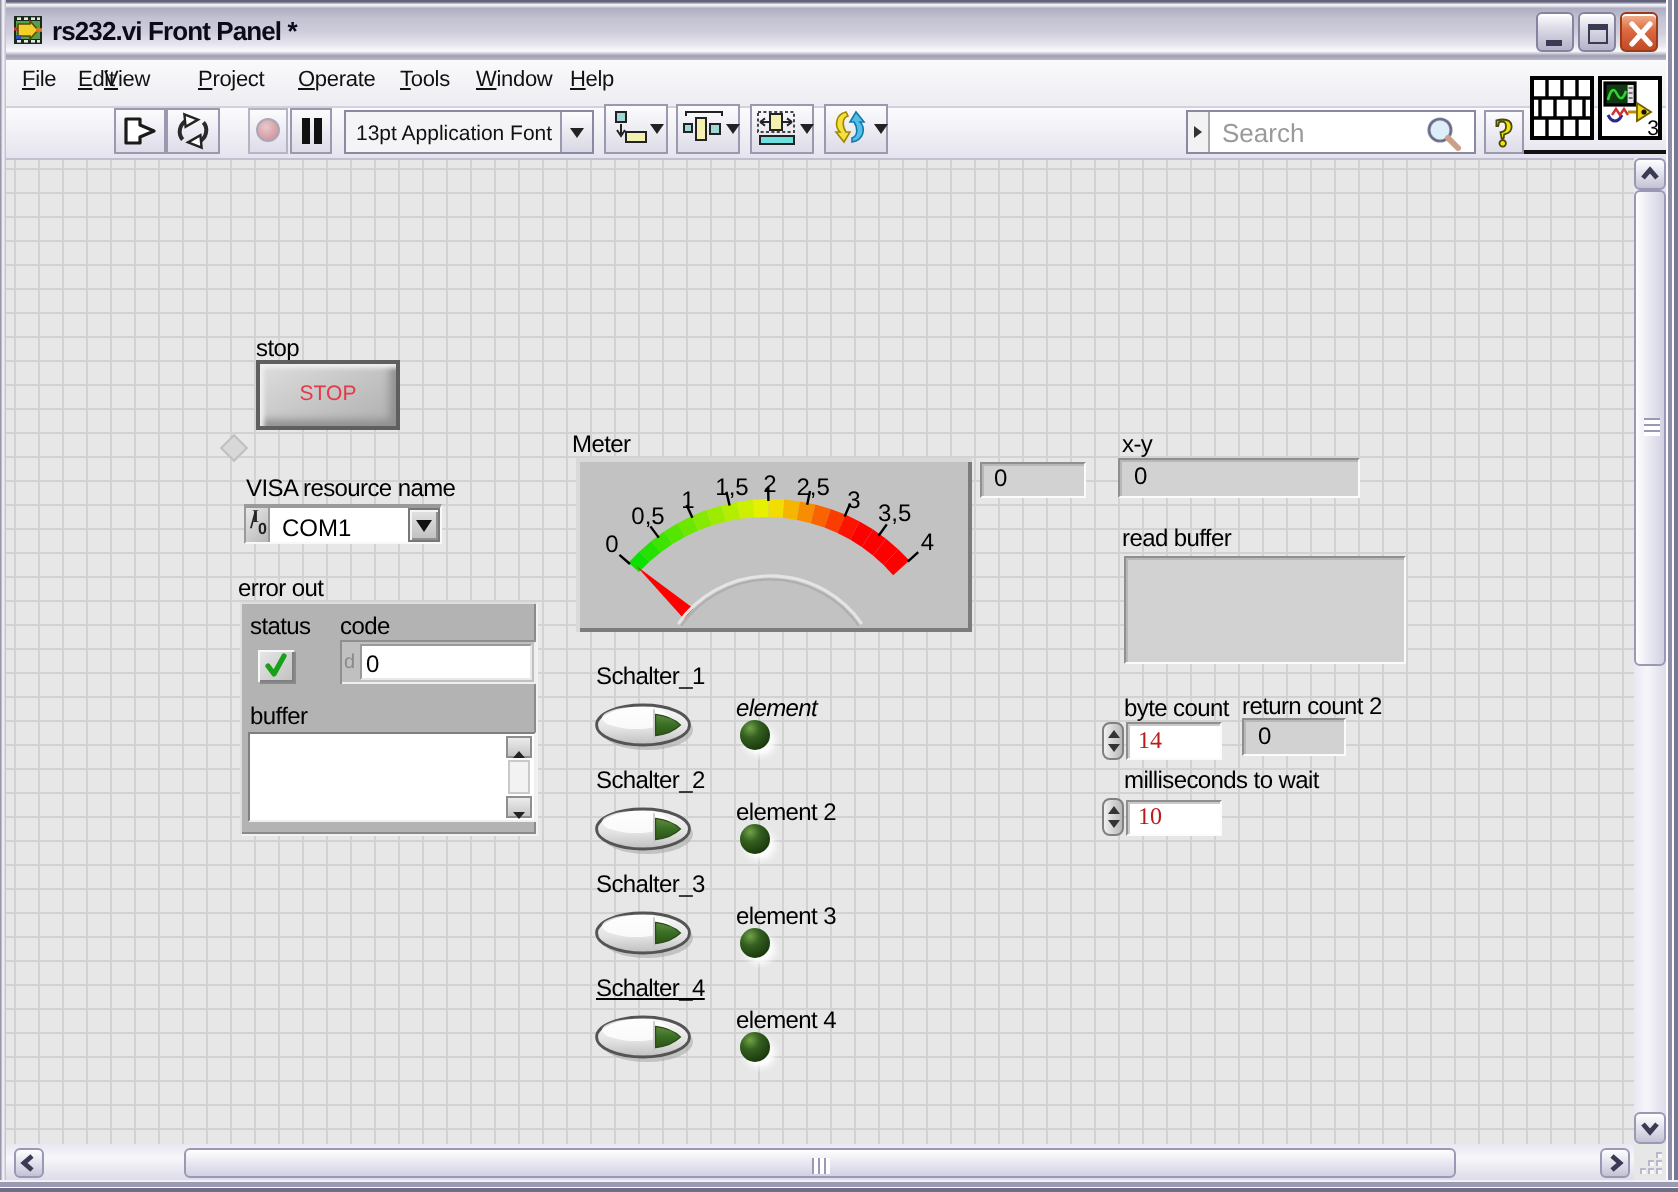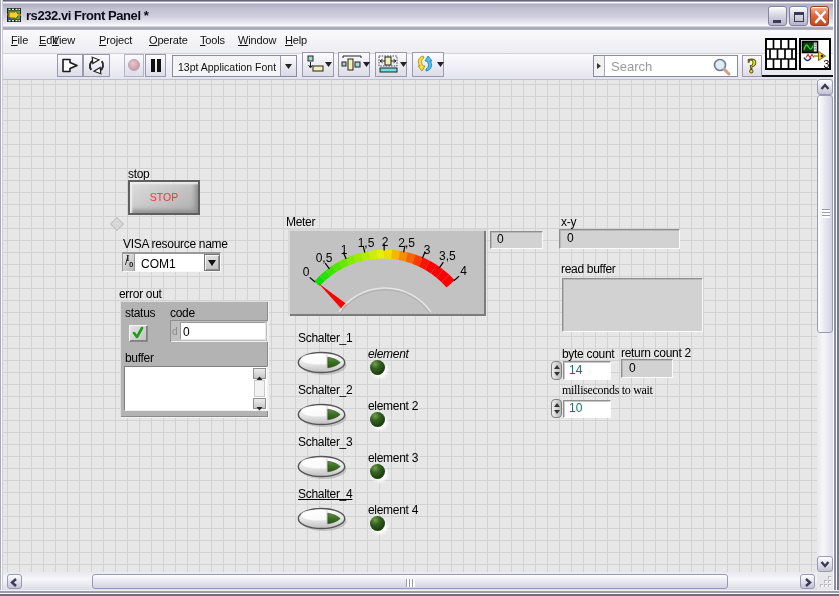--- a/index.html
+++ b/index.html
@@ -28,21 +28,21 @@
 #blackline{left:762px;top:75px;width:71px;height:2px;background:#111;}
 
 #panel{left:3px;top:80px;width:814px;height:492px;overflow:hidden;
  background-image:
   repeating-linear-gradient(0deg,#d2d2d2 0px,#d2d2d2 1px,transparent 1px,transparent 12px),
   repeating-linear-gradient(90deg,#d2d2d2 0px,#d2d2d2 1px,transparent 1px,transparent 12px);
  background-color:#e7e7e7;background-position:0 5px,4px 0;}
 .lbl{position:absolute;font-size:12px;letter-spacing:-0.3px;color:#000;white-space:nowrap;}
 
 .sunk{position:absolute;background:#d2d2d2;border-top:1px solid #8f8f8f;border-left:1px solid #8f8f8f;border-bottom:1px solid #fbfbfb;border-right:1px solid #fbfbfb;box-shadow:inset 1px 1px 0 #b8b8b8;font-size:12px;color:#000;}
-.sunkw{position:absolute;background:#fff;border-top:1px solid #8f8f8f;border-left:1px solid #8f8f8f;border-bottom:1px solid #fbfbfb;border-right:1px solid #fbfbfb;box-shadow:inset 1px 1px 0 #c9c9c9;font-size:12px;color:#0f766e;}
+.sunkw{position:absolute;background:#fff;border-top:1px solid #8f8f8f;border-left:1px solid #8f8f8f;border-bottom:1px solid #fbfbfb;border-right:1px solid #fbfbfb;box-shadow:inset 1px 1px 0 #c9c9c9;font-size:12px;color:#b91c1c;font-family:Liberation Serif, serif;}
 
 .sb-track{position:absolute;background:linear-gradient(90deg,#e9e8f1,#f6f6fa 40%,#dddce8);}
 .sb-btn{position:absolute;border:1px solid #9a99b5;border-radius:3px;background:linear-gradient(#fefefe,#dcdbe8 60%,#c3c2d4);color:#3b3a55;}
 .sb-thumbv{position:absolute;border:1px solid #9a99b5;border-radius:3px;background:linear-gradient(90deg,#fefefe,#e8e7f1 50%,#d2d1e2);}
 .sb-thumbh{position:absolute;border:1px solid #9a99b5;border-radius:3px;background:linear-gradient(#fefefe,#e8e7f1 50%,#d2d1e2);}
 .spinner{width:11px;height:19px;border:1px solid #808080;border-radius:4px;background:linear-gradient(90deg,#f0f0f0,#b8b8b8);}
 .spinner:before{content:"";position:absolute;left:2px;top:3px;border-left:3px solid transparent;border-right:3px solid transparent;border-bottom:4px solid #333;}
 .spinner:after{content:"";position:absolute;left:2px;bottom:3px;border-left:3px solid transparent;border-right:3px solid transparent;border-top:4px solid #333;}
 .ridges{position:absolute;background:repeating-linear-gradient(#9a99b5 0 1px,#fff 1px 3px);}
 
@@ -383,21 +383,21 @@
 <div class="sunk" style="left:490px;top:231px;width:53px;height:18px;padding-left:6px;line-height:15px;">0</div>
 <div class="lbl" style="left:561px;top:215px;">x-y</div>
 <div class="sunk" style="left:559px;top:229px;width:121px;height:20px;padding-left:7px;line-height:17px;">0</div>
 <div class="lbl" style="left:561px;top:262px;">read buffer</div>
 <div class="sunk" style="left:562px;top:278px;width:141px;height:54px;"></div>
 <div class="lbl" style="left:562px;top:347px;">byte count</div>
 <div class="spinner abs" style="left:551px;top:361px;"></div>
 <div class="sunkw" style="left:563px;top:361px;width:48px;height:19px;padding-left:5px;line-height:16px;">14</div>
 <div class="lbl" style="left:621px;top:346px;">return count 2</div>
 <div class="sunk" style="left:621px;top:359px;width:52px;height:19px;padding-left:7px;line-height:16px;">0</div>
-<div class="lbl" style="left:562px;top:383px;font-family:Liberation Serif, serif;">milliseconds to wait</div>
+<div class="lbl" style="left:562px;top:383px;">milliseconds to wait</div>
 <div class="spinner abs" style="left:551px;top:399px;"></div>
 <div class="sunkw" style="left:563px;top:400px;width:48px;height:18px;padding-left:5px;line-height:15px;">10</div>
 <div id="sb-v" class="abs sb-track" style="left:817px;top:79px;width:16px;height:493px;">
  <div class="sb-btn" style="left:0;top:0;width:16px;height:16px;"><svg width="14" height="14" viewBox="0 0 14 14">
         <path d="M3.5 9 L7 5 L10.5 9" fill="none" stroke="#3b3a55" stroke-width="2.4"></path>
       </svg></div>
  <div class="sb-thumbv" style="left:0;top:16px;width:16px;height:238px;">
       <div class="ridges" style="left:4px;top:113px;width:8px;height:9px;"></div>
     </div>
  <div class="sb-btn" style="left:0;top:477px;width:16px;height:16px;"><svg width="14" height="14" viewBox="0 0 14 14">

